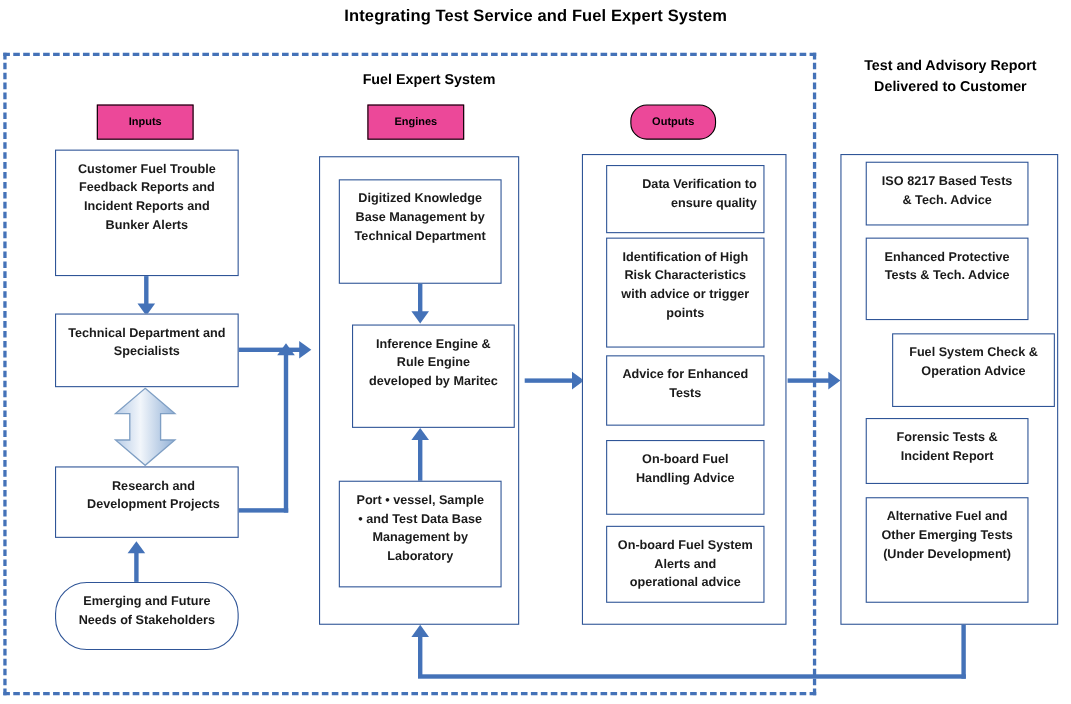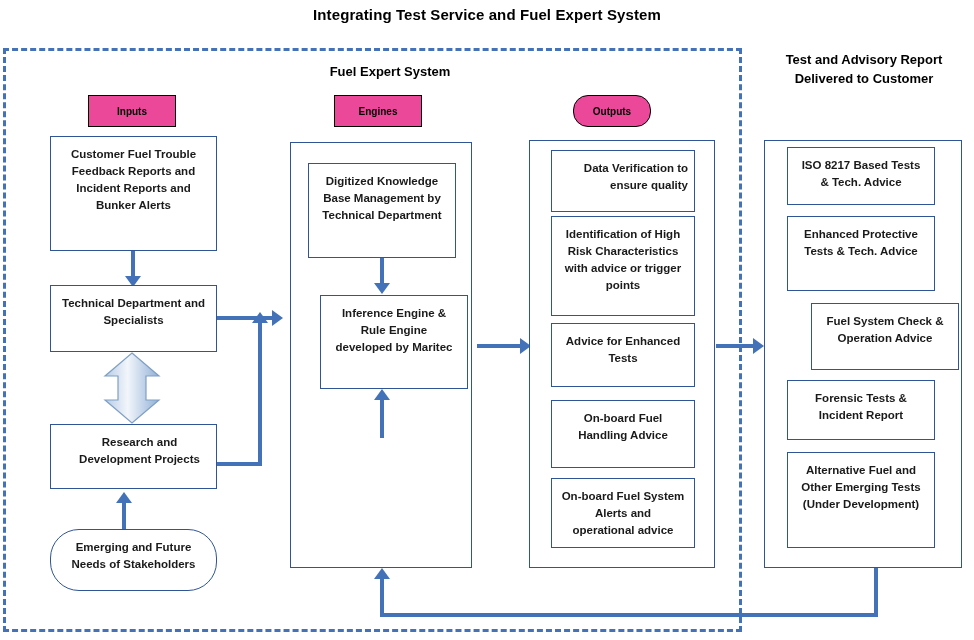--- a/index.html
+++ b/index.html
@@ -135,20 +135,26 @@
 
   <div class="bbox" style="left:308px;top:295px;width:148px;height:94px;margin-left:12px;">
     <span>Inference Engine &amp;</span>
     <span>Rule Engine</span>
     <span>developed by Maritec</span>
   </div>
 
   <div class="ln vline" style="left:380px;top:398px;height:40px;"></div>
   <div class="arrow-head ah-up" style="left:374px;top:389px;"></div>
 
+  <div class="bbox" style="left:308px;top:437px;width:148px;height:97px;">
+    <span>Port •  vessel, Sample</span>
+    <span>•  and Test Data Base</span>
+    <span>Management by</span>
+    <span>Laboratory</span>
+  </div>
 
   <div class="ln hline" style="left:477px;top:344px;width:46px;"></div>
   <div class="arrow-head ah-right" style="left:520px;top:338px;"></div>
 
   <div class="container-box" style="left:529px;top:140px;width:186px;height:428px;"></div>
 
   <div class="bbox" style="left:551px;top:150px;width:144px;height:62px;text-align:right;">
     <span>Data Verification to</span>
     <span>ensure quality</span>
   </div>

